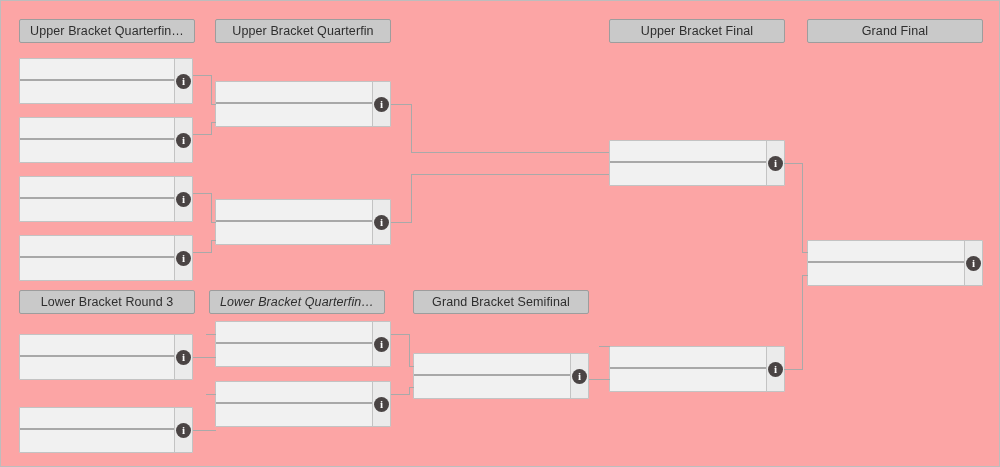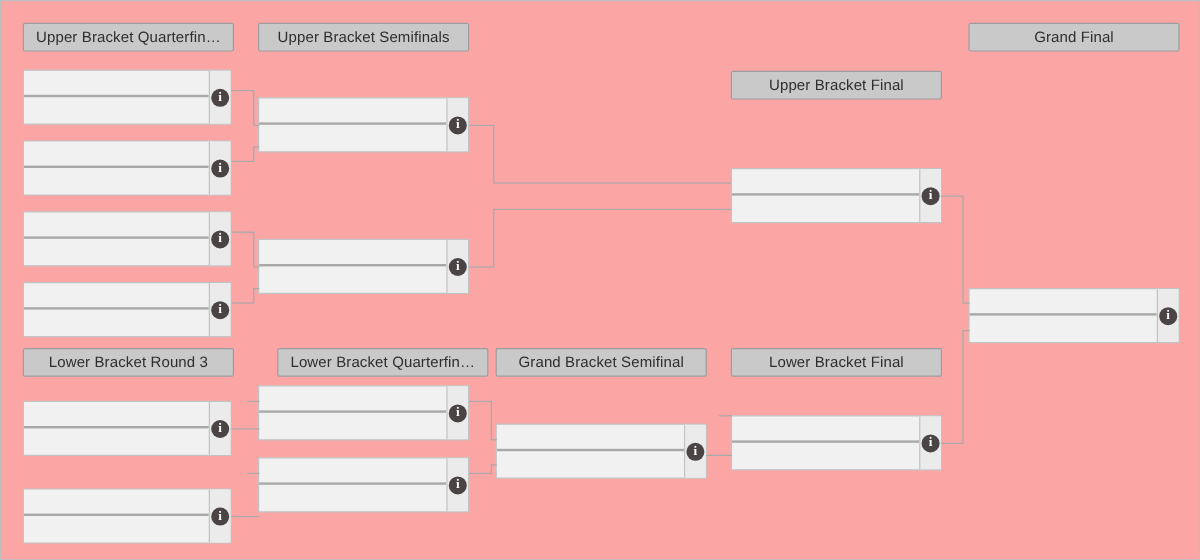--- a/index.html
+++ b/index.html
@@ -107,40 +107,37 @@
 </style>
 </head>
 <body>
 
 <div id="bracket-root">
 
   <div class="round-header" style="left:18px;  top:18px;  width:176px;">
     <span>Upper Bracket Quarterfin…</span>
   </div>
   <div class="round-header" style="left:214px; top:18px;  width:176px;">
-    <span>Upper Bracket Semifinals</span>
-  </div>
-  <div class="round-header" style="left:608px; top:18px;  width:176px;margin-top:40px;">
+    <span>Upper Bracket Quarterfin</span>
+  </div>
+  <div class="round-header" style="left:608px; top:18px;  width:176px;">
     <span>Upper Bracket Final</span>
   </div>
   <div class="round-header" style="left:806px; top:18px;  width:176px;">
     <span>Grand Final</span>
   </div>
 
   <div class="round-header" style="left:18px;  top:289px; width:176px;">
     <span>Lower Bracket Round 3</span>
   </div>
-  <div class="round-header" style="left:230px; top:289px; width:176px;">
+  <div class="round-header" style="left:208px; top:289px; width:176px;font-style:italic;">
     <span>Lower Bracket Quarterfin…</span>
   </div>
   <div class="round-header" style="left:412px; top:289px; width:176px;">
     <span>Grand Bracket Semifinal</span>
-  </div>
-  <div class="round-header" style="left:608px; top:289px; width:176px;">
-    <span>Lower Bracket Final</span>
   </div>
 
   <div class="conn conn-h" style="left:192px; top:74px;  width:18px;"></div>
   <div class="conn conv conn-v" style="left:210px; top:74px;  height:29px;"></div>
   <div class="conn conn-h" style="left:210px; top:103px; width:5px;"></div>
 
   <div class="conn conn-h" style="left:192px; top:133px; width:18px;"></div>
   <div class="conn conn-v" style="left:210px; top:121px; height:13px;"></div>
   <div class="conn conn-h" style="left:210px; top:121px; width:5px;"></div>
 

